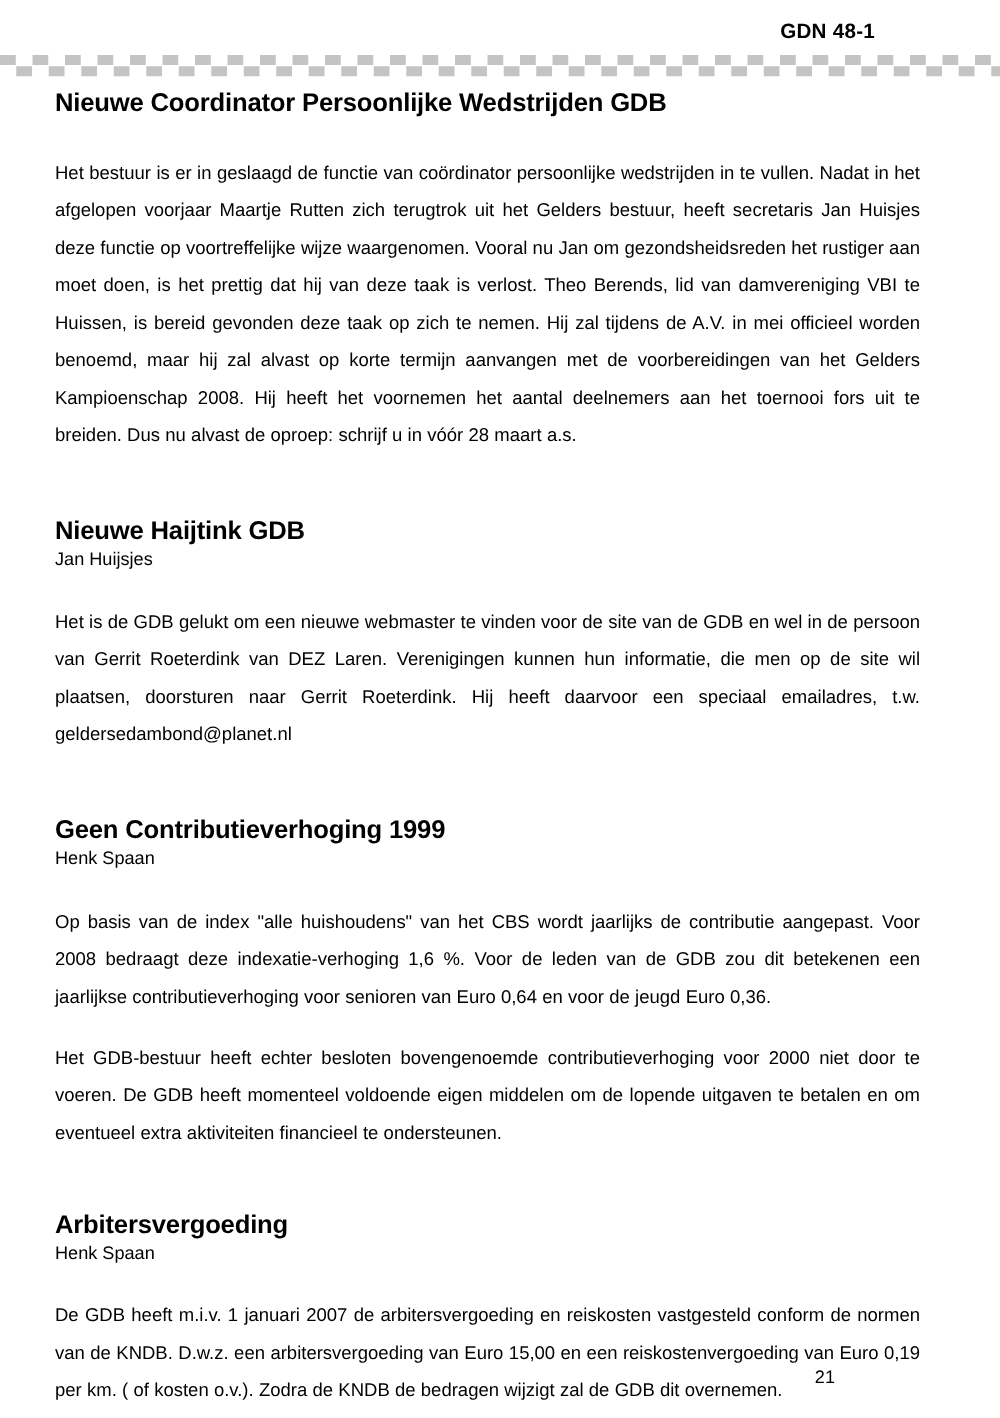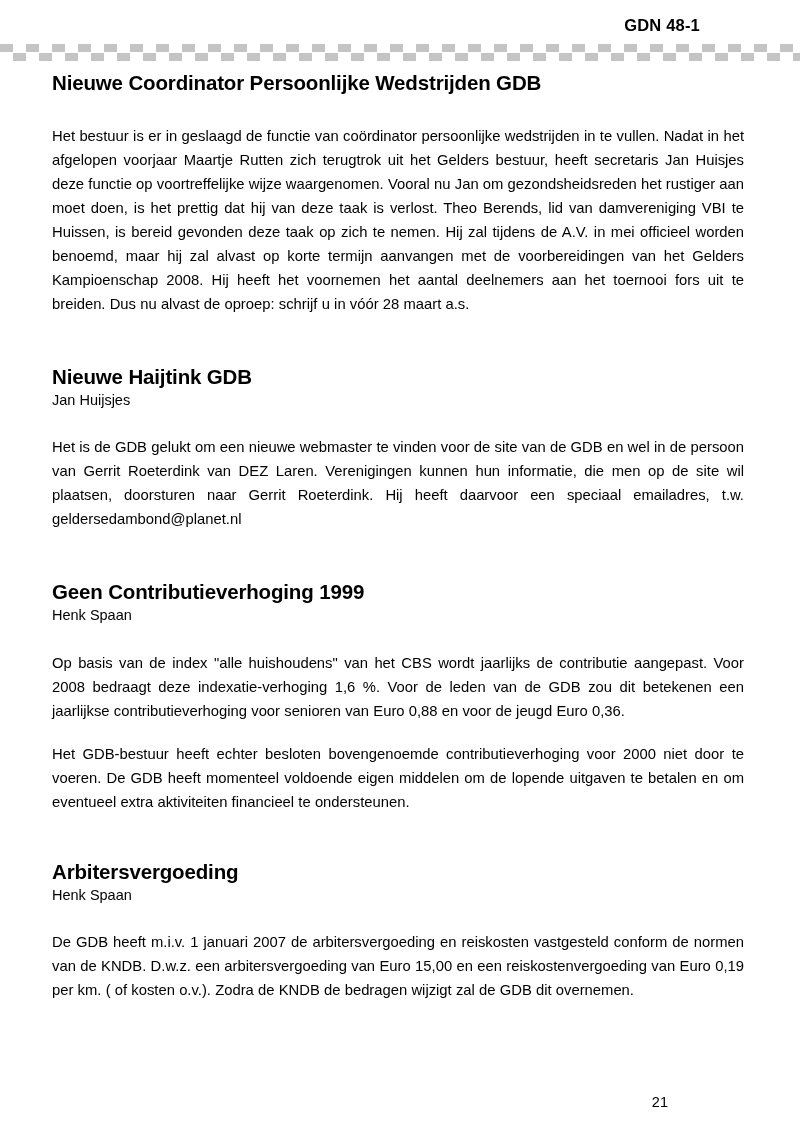--- a/index.html
+++ b/index.html
@@ -56,21 +56,21 @@
         #c4c4c4 0px, #c4c4c4 13px,
         #ffffff 13px, #ffffff 26px);
     background-size: 26px 8px;
   }
   .checker-row.r1 { background-position: 0 0; }
   .checker-row.r2 { background-position: 13px 0; margin-top: 1px; }
 
   
   .content {
     position: absolute;
-    left: 52px;
+    left: 44px;
     top: 72px;
     width: 692px;
   }
 
   .article { margin: 0 0 0 0; }
 
   h1.article-title {
     font-size: 20.5px;
     font-weight: bold;
     line-height: 1.12;
@@ -78,21 +78,21 @@
     letter-spacing: -0.15px;
   }
   .byline {
     font-size: 14.5px;
     font-weight: normal;
     line-height: 1.2;
     margin: 0;
   }
   p.body-text {
     font-size: 14.8px;
-    line-height: 24px;
+    line-height: 30px;
     text-align: justify;
     text-justify: inter-word;
     margin: 0;
     word-spacing: 0.1px;
   }
 
   
   .gap-title-to-body { height: 26px; }
   .gap-para { height: 19px; }
   .gap-section { height: 47px; }
@@ -144,21 +144,21 @@
       <div class="gap-title-to-body"></div>
       <p class="body-text">Het is de GDB gelukt om een nieuwe webmaster te vinden voor de site van de GDB en wel in de persoon van Gerrit Roeterdink van DEZ Laren. Verenigingen kunnen hun informatie, die men op de site wil plaatsen, doorsturen naar Gerrit Roeterdink. Hij heeft daarvoor een speciaal emailadres, t.w. geldersedambond@planet.nl</p>
     </div>
 
     <div class="gap-section-lg"></div>
 
     <div class="article">
       <h1 class="article-title">Geen Contributieverhoging 1999</h1>
       <div class="byline">Henk Spaan</div>
       <div class="gap-title-to-body"></div>
-      <p class="body-text">Op basis van de index "alle huishoudens" van het CBS wordt jaarlijks de contributie aangepast. Voor 2008 bedraagt deze indexatie-verhoging 1,6 %. Voor de leden van de GDB zou dit betekenen een jaarlijkse contributieverhoging voor senioren van Euro 0,88 en voor de jeugd Euro 0,36.</p>
+      <p class="body-text">Op basis van de index "alle huishoudens" van het CBS wordt jaarlijks de contributie aangepast. Voor 2008 bedraagt deze indexatie-verhoging 1,6 %. Voor de leden van de GDB zou dit betekenen een jaarlijkse contributieverhoging voor senioren van Euro 0,64 en voor de jeugd Euro 0,36.</p>
       <div class="gap-para"></div>
       <p class="body-text">Het GDB-bestuur heeft echter besloten bovengenoemde contributieverhoging voor 2000 niet door te voeren. De GDB heeft momenteel voldoende eigen middelen om de lopende uitgaven te betalen en om eventueel extra aktiviteiten financieel te ondersteunen.</p>
     </div>
 
     <div class="gap-section"></div>
 
     <div class="article">
       <h1 class="article-title">Arbitersvergoeding</h1>
       <div class="byline">Henk Spaan</div>
       <div class="gap-title-to-body"></div>

